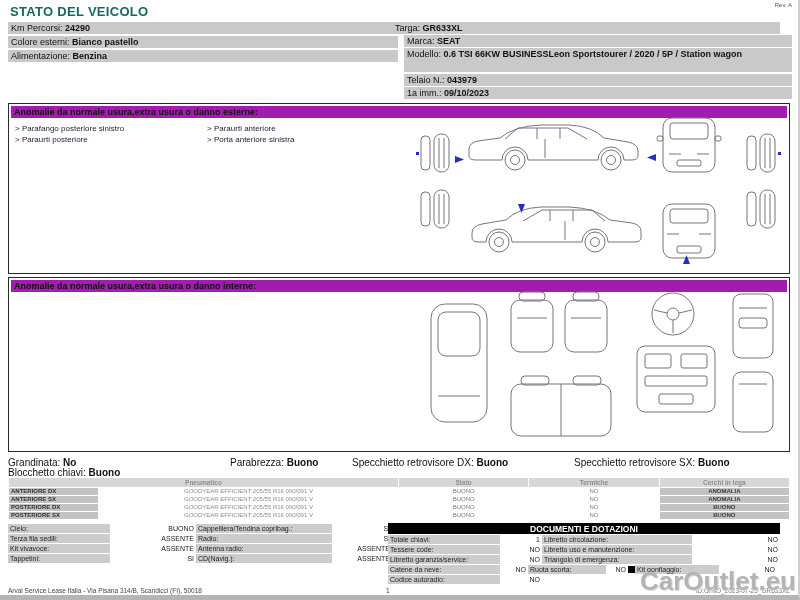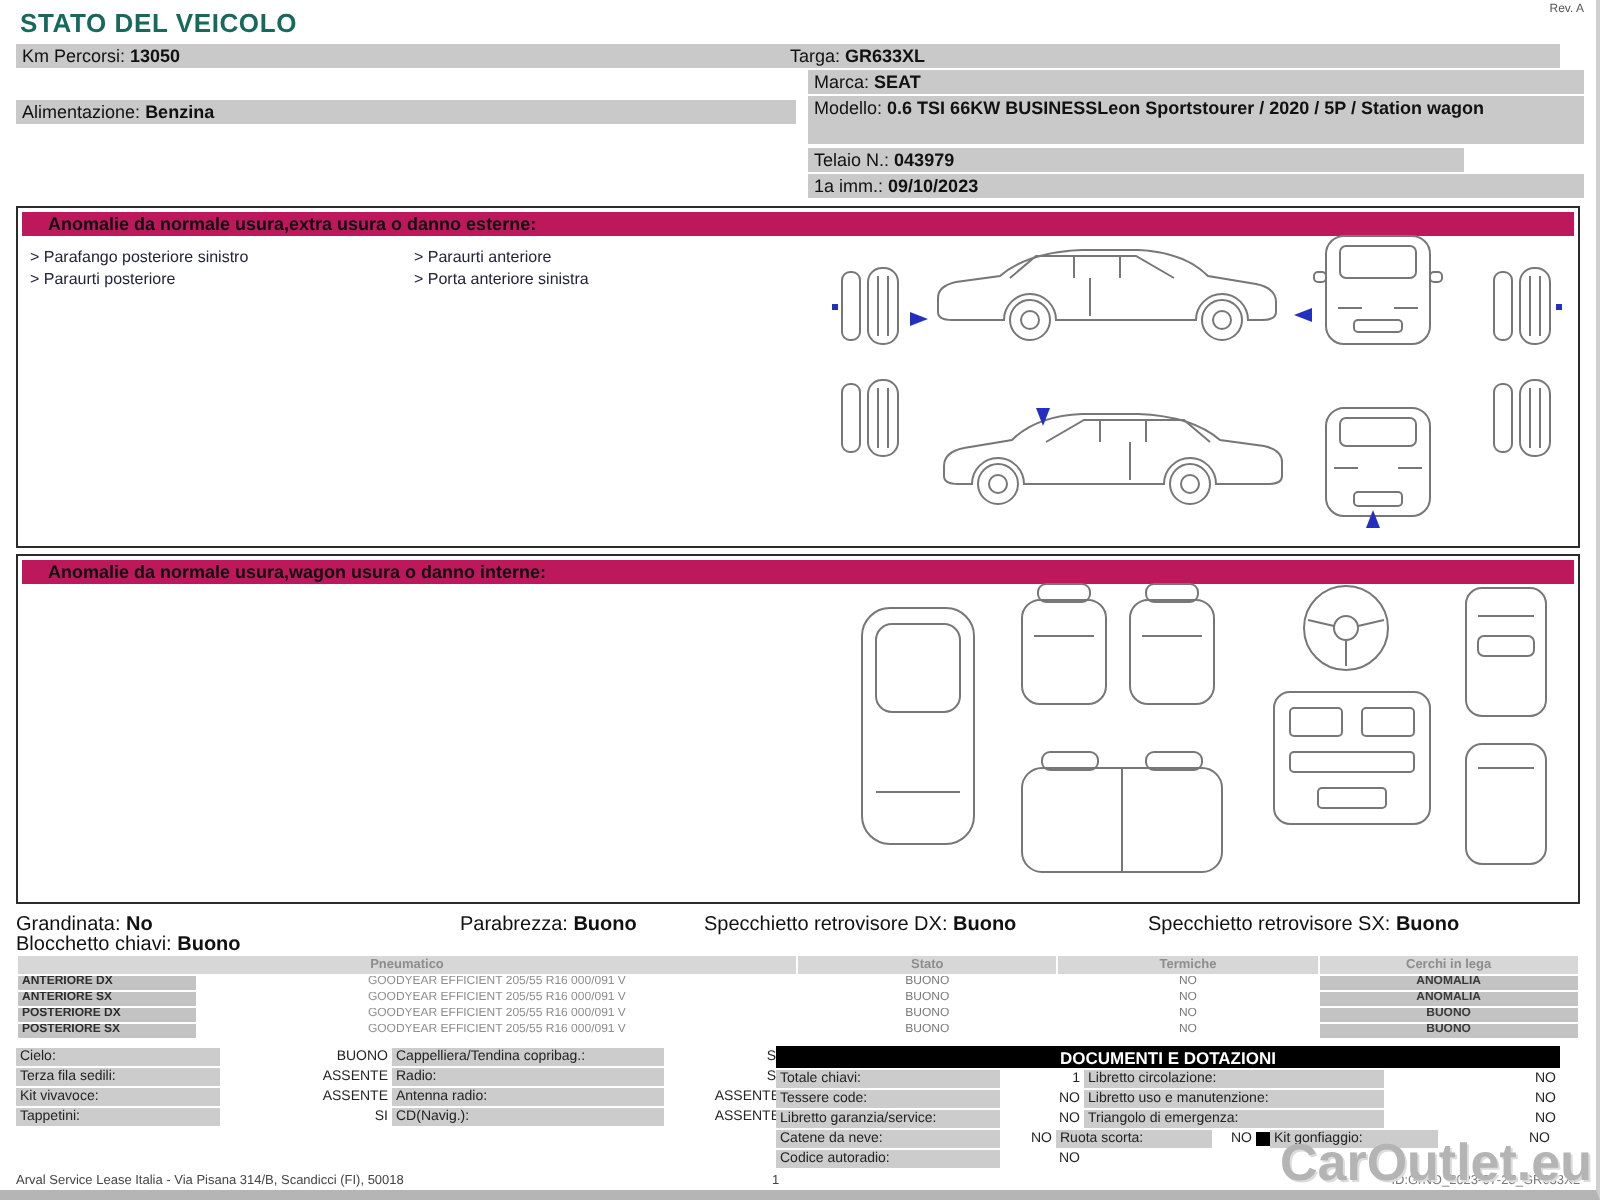--- a/index.html
+++ b/index.html
@@ -5,22 +5,22 @@
   *{box-sizing:border-box;margin:0;padding:0}
   body{margin:0;background:#b9b9b9;font-family:"Liberation Sans",sans-serif}
   .page{position:relative;width:800px;height:600px;background:#fff;overflow:hidden;
         border-right:2px solid #cfcfcf;border-bottom:5px solid #b5b5b5}
   .abs{position:absolute}
   .title{left:10px;top:4px;font-size:13px;font-weight:bold;color:#17695c;letter-spacing:.3px}
   .rev{right:6px;top:2px;font-size:6px;color:#555}
   .strip{background:#c9c9c9;font-size:9px;color:#111;padding:1px 3px;line-height:10px}
   .strip .val{font-weight:bold}
   .box{left:8px;width:782px;border:1px solid #2b2b2b;background:#fff}
-  .boxhead{position:absolute;left:2px;top:2px;right:2px;background:#be185d;font-size:9px;
-           font-weight:bold;padding:1px 13px;color:#101010}
+  .boxhead{position:absolute;left:2px;top:2px;right:2px;background:#a21caf;font-size:9px;
+           font-weight:bold;padding:1px 3px;color:#101010}
   .dmg{position:absolute;font-size:8px;color:#23233a;white-space:nowrap}
   .sum{font-size:10px;color:#111;white-space:nowrap}
   .sum .val{font-weight:bold}
   table.tyres{border-collapse:separate;border-spacing:1px;width:782px;table-layout:fixed}
   .tyres td{padding:0 2px;height:7px;font-size:6px;line-height:7px;overflow:hidden;white-space:nowrap}
   .tyres .th{background:#d7d7d7;color:#8d8d8d;font-weight:bold;font-size:6.5px;text-align:center;height:9px;line-height:9px}
   .tyres .pos{background:#c3c3c3;color:#2e2e2e;font-weight:bold}
   .tyres .desc{color:#8d8d8d;text-align:center}
   .tyres .stv{color:#7b7b7b;text-align:center}
   .tyres .cer{background:#c3c3c3;color:#3a3a3a;text-align:center;font-weight:bold}
@@ -42,40 +42,44 @@
 </head>
 <body>
 
 <div class="page">
 
   <div class="abs title">STATO DEL VEICOLO</div>
   <div class="abs rev">Rev. A</div>
 
   <div class="abs strip" style="left:8px;top:22px;width:390px">
     <span>Km Percorsi:</span>
-    <span class="val">13050</span>
+    <span class="val">24290</span>
+  </div>
+  <div class="abs strip" style="left:8px;top:36px;width:390px">
+    <span>Colore esterni:</span>
+    <span class="val">Bianco pastello</span>
   </div>
   <div class="abs strip" style="left:8px;top:50px;width:390px">
     <span>Alimentazione:</span>
     <span class="val">Benzina</span>
   </div>
 
   <div class="abs strip" style="left:392px;top:22px;width:388px">
     <span>Targa:</span>
     <span class="val">GR633XL</span>
   </div>
   <div class="abs strip" style="left:404px;top:35px;width:388px">
     <span>Marca:</span>
     <span class="val">SEAT</span>
   </div>
   <div class="abs strip" style="left:404px;top:48px;width:388px;min-height:24px;white-space:normal">
     <span>Modello:</span>
     <span class="val">0.6 TSI 66KW BUSINESSLeon Sportstourer / 2020 / 5P / Station wagon</span>
   </div>
-  <div class="abs strip" style="left:404px;top:74px;width:328px">
+  <div class="abs strip" style="left:404px;top:74px;width:388px">
     <span>Telaio N.:</span>
     <span class="val">043979</span>
   </div>
   <div class="abs strip" style="left:404px;top:87px;width:388px">
     <span>1a imm.:</span>
     <span class="val">09/10/2023</span>
   </div>
 
   <div class="abs box" style="top:103px;height:171px">
     <div class="boxhead">Anomalie da normale usura,extra usura o danno esterne:</div>
@@ -145,21 +149,21 @@
         <path class="bluemark" d="M241,46 l-9,3.5 l9,3.5 z"></path>
         <path class="bluemark" d="M103,96 l3.5,9 l3.5,-9 z"></path>
         <path class="bluemark" d="M268,156 l3.5,-9 l3.5,9 z"></path>
         <rect class="bluemark" x="1" y="44" width="3" height="3"></rect>
         <rect class="bluemark" x="363" y="44" width="3" height="3"></rect>
       </g>
     </svg>
   </div>
 
   <div class="abs box" style="top:277px;height:175px">
-    <div class="boxhead">Anomalie da normale usura,wagon usura o danno interne:</div>
+    <div class="boxhead">Anomalie da normale usura,extra usura o danno interne:</div>
 
     <svg style="left:416px;top:8px" width="360" height="160" viewBox="0 0 360 160">
       <g class="diag">
         <g transform="translate(6,18)">
           <rect x="0" y="0" width="56" height="118" rx="14"></rect>
           <rect x="7" y="8" width="42" height="44" rx="8"></rect>
           <line x1="7" y1="92" x2="49" y2="92"></line>
         </g>
         <g transform="translate(86,4)">
           <rect x="0" y="10" width="42" height="52" rx="9"></rect>

